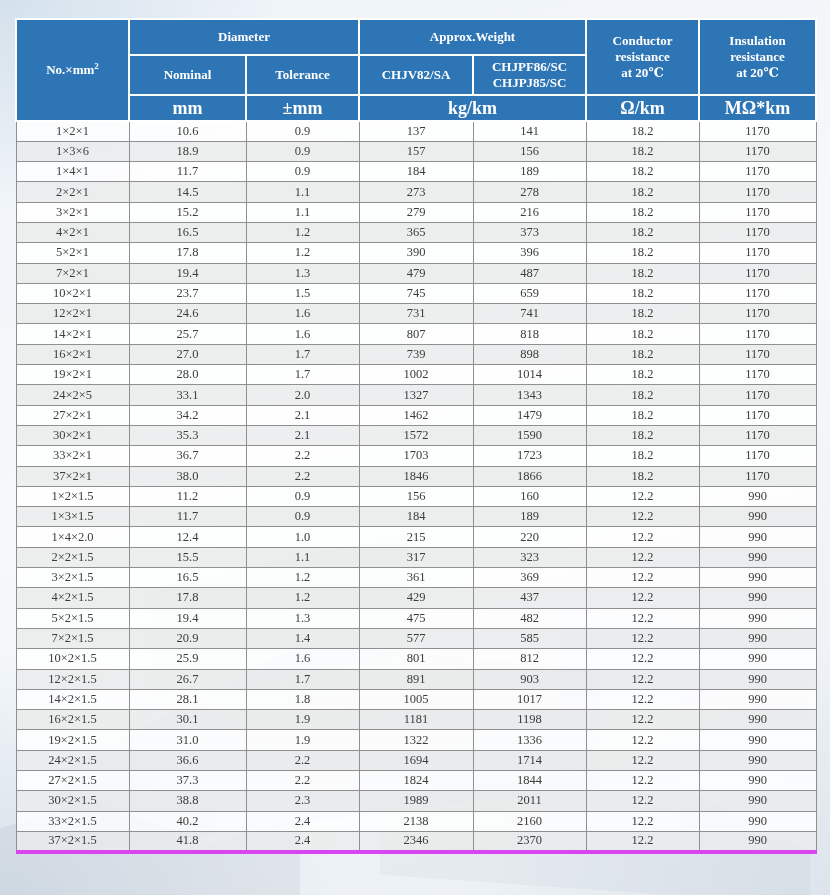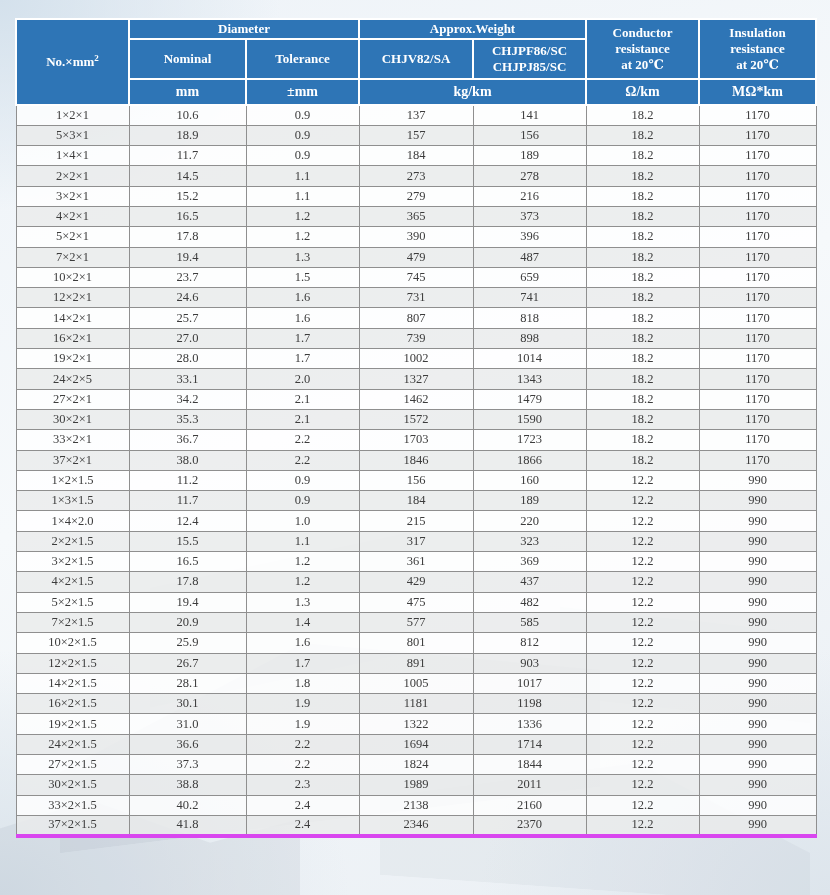--- a/index.html
+++ b/index.html
@@ -45,23 +45,23 @@
     background:var(--header-bg);
     color:var(--header-text);
     border:2px solid #ffffff;
     font-weight:bold;
     font-size:13px;
     text-align:center;
     vertical-align:middle;
     white-space:pre-line;
     line-height:1.25;
   }
-  thead tr.group-row th{height:20px;}
+  thead tr.group-row th{height:36px;}
   thead tr.name-row th{height:40px;}
-  thead tr.unit-row th{height:26px;font-size:14px;}
+  thead tr.unit-row th{height:26px;font-size:18px;}
   thead th sup{font-size:9px;vertical-align:super;}
 
   tbody td{
     border:1px solid var(--border);
     height:20.3px;
     padding:0;
     text-align:center;
     vertical-align:middle;
     font-size:12.5px;
     color:var(--text);
@@ -124,21 +124,21 @@
         <tr>
           <td>1×2×1</td>
           <td>10.6</td>
           <td>0.9</td>
           <td>137</td>
           <td>141</td>
           <td>18.2</td>
           <td>1170</td>
         </tr>
         <tr class="alt">
-          <td>5×3×1</td>
+          <td>1×3×6</td>
           <td>18.9</td>
           <td>0.9</td>
           <td>157</td>
           <td>156</td>
           <td>18.2</td>
           <td>1170</td>
         </tr>
         <tr>
           <td>1×4×1</td>
           <td>11.7</td>

